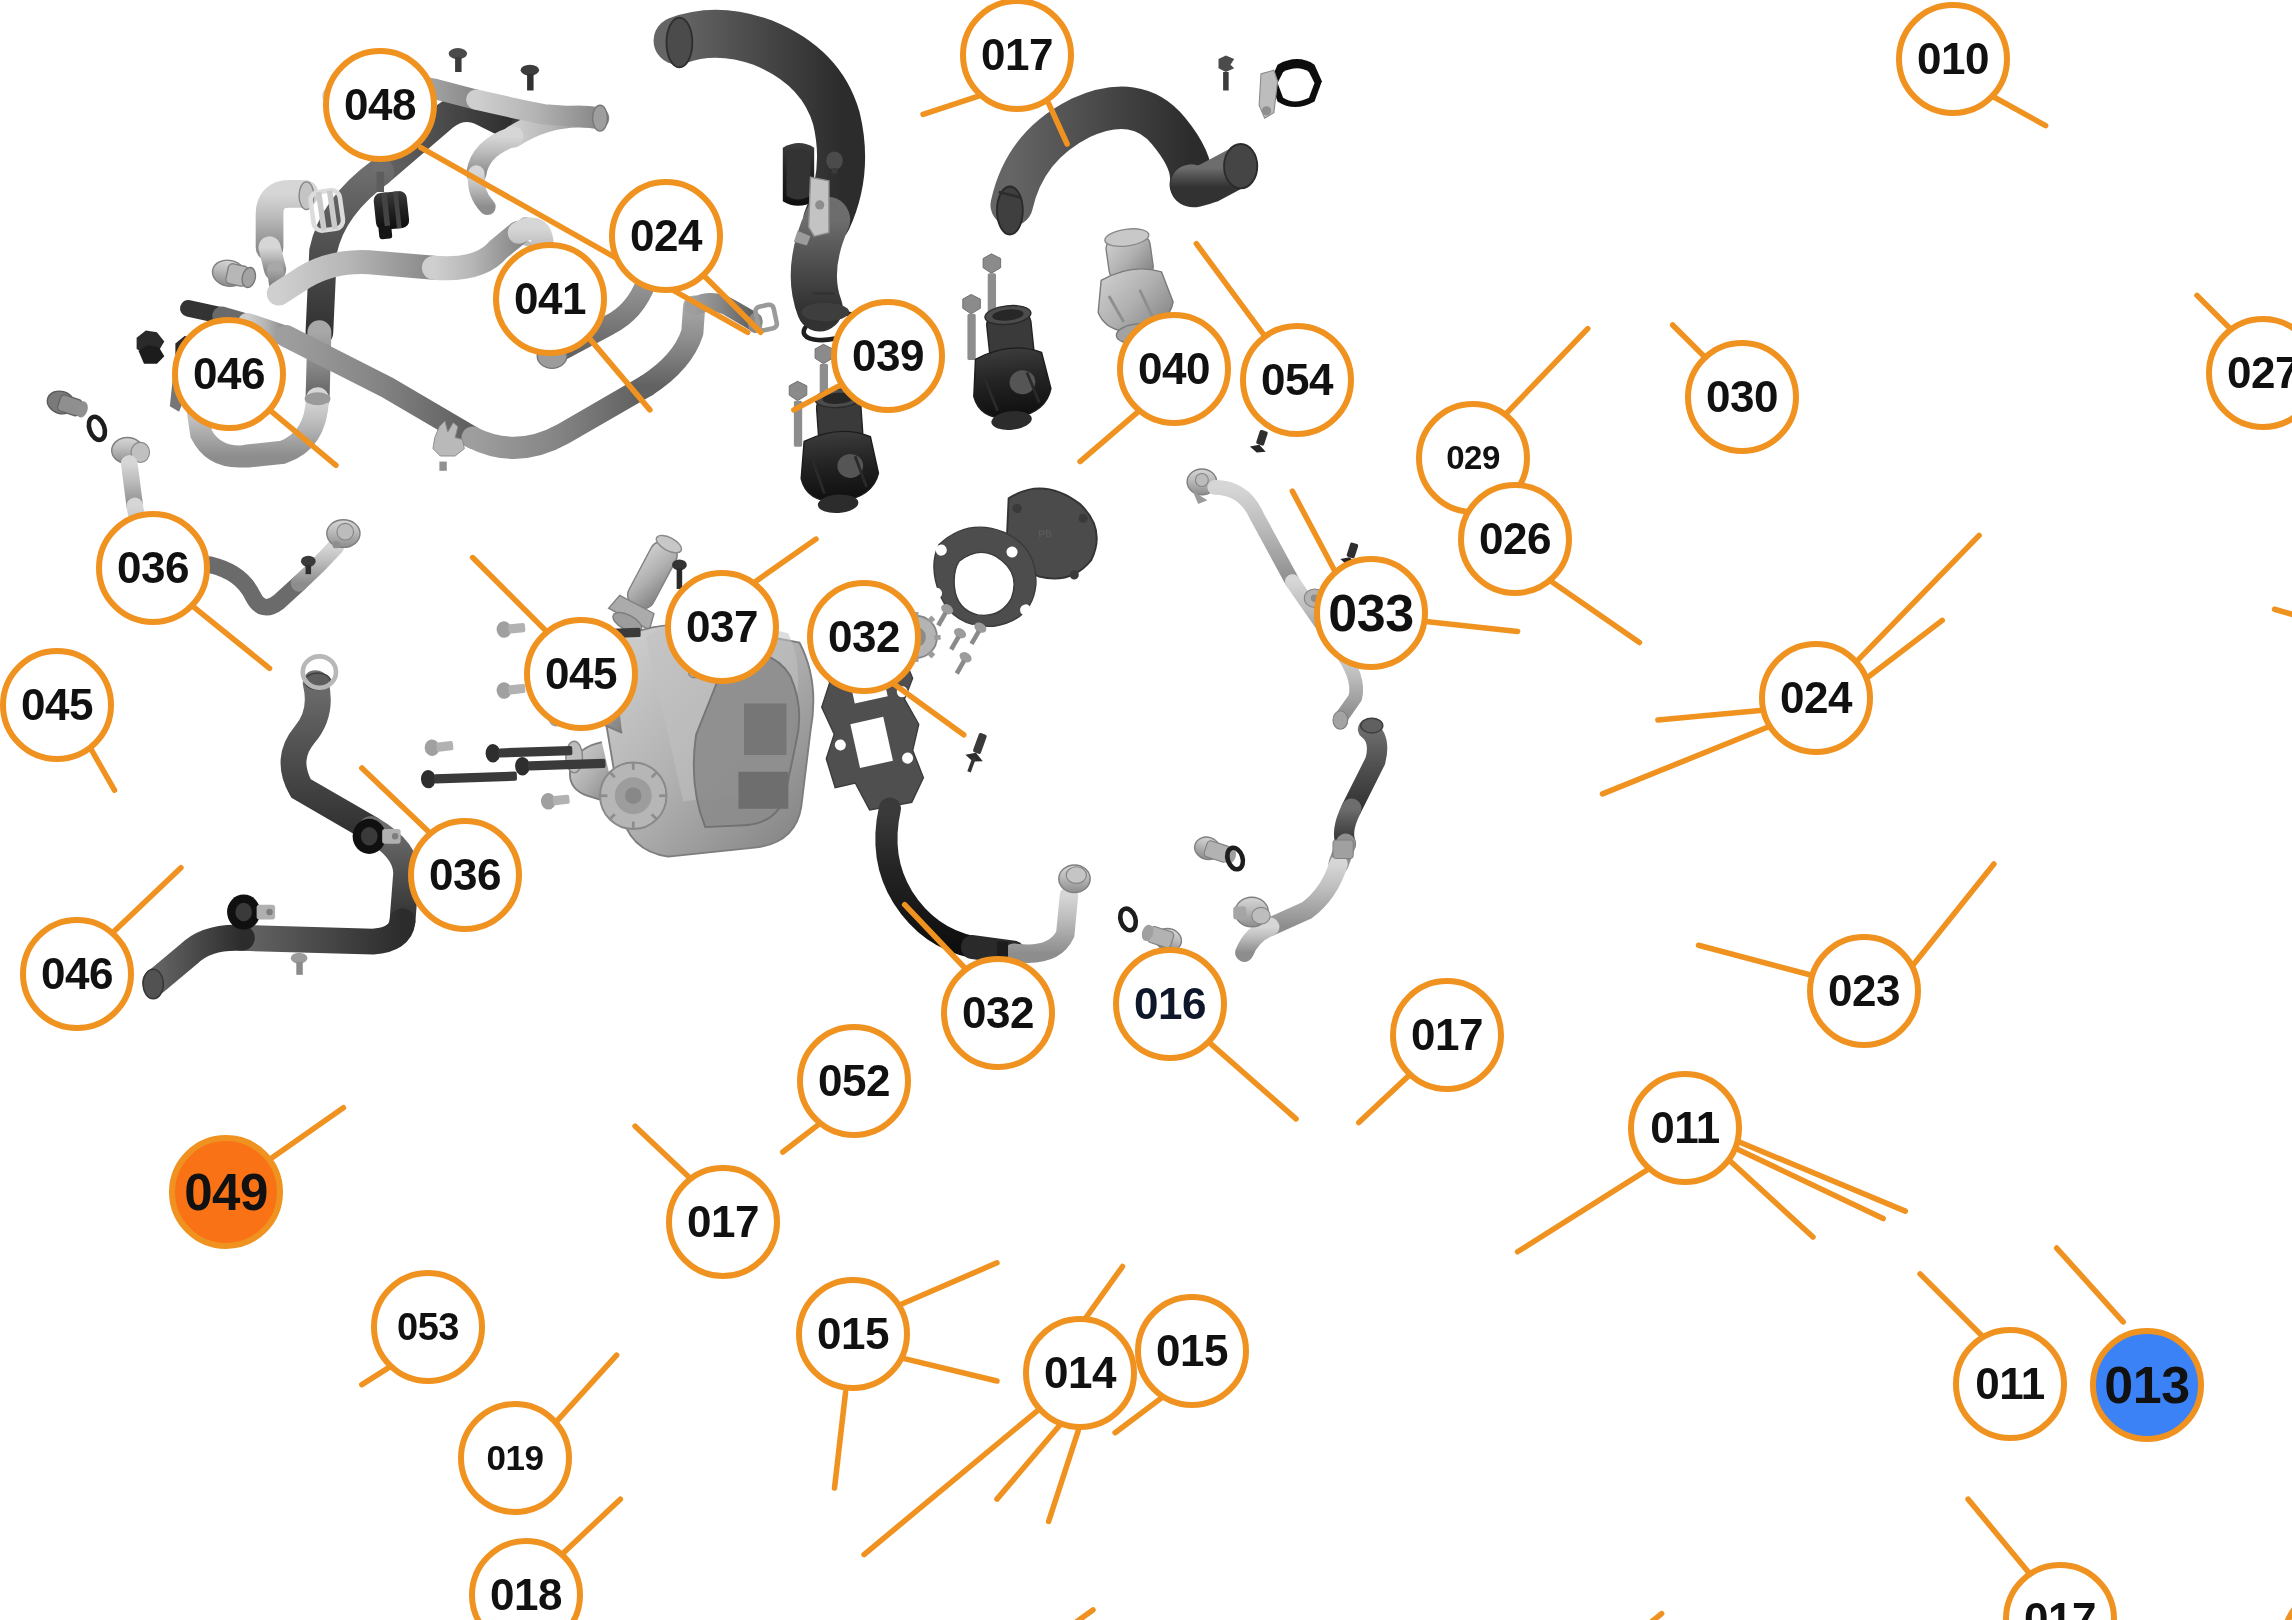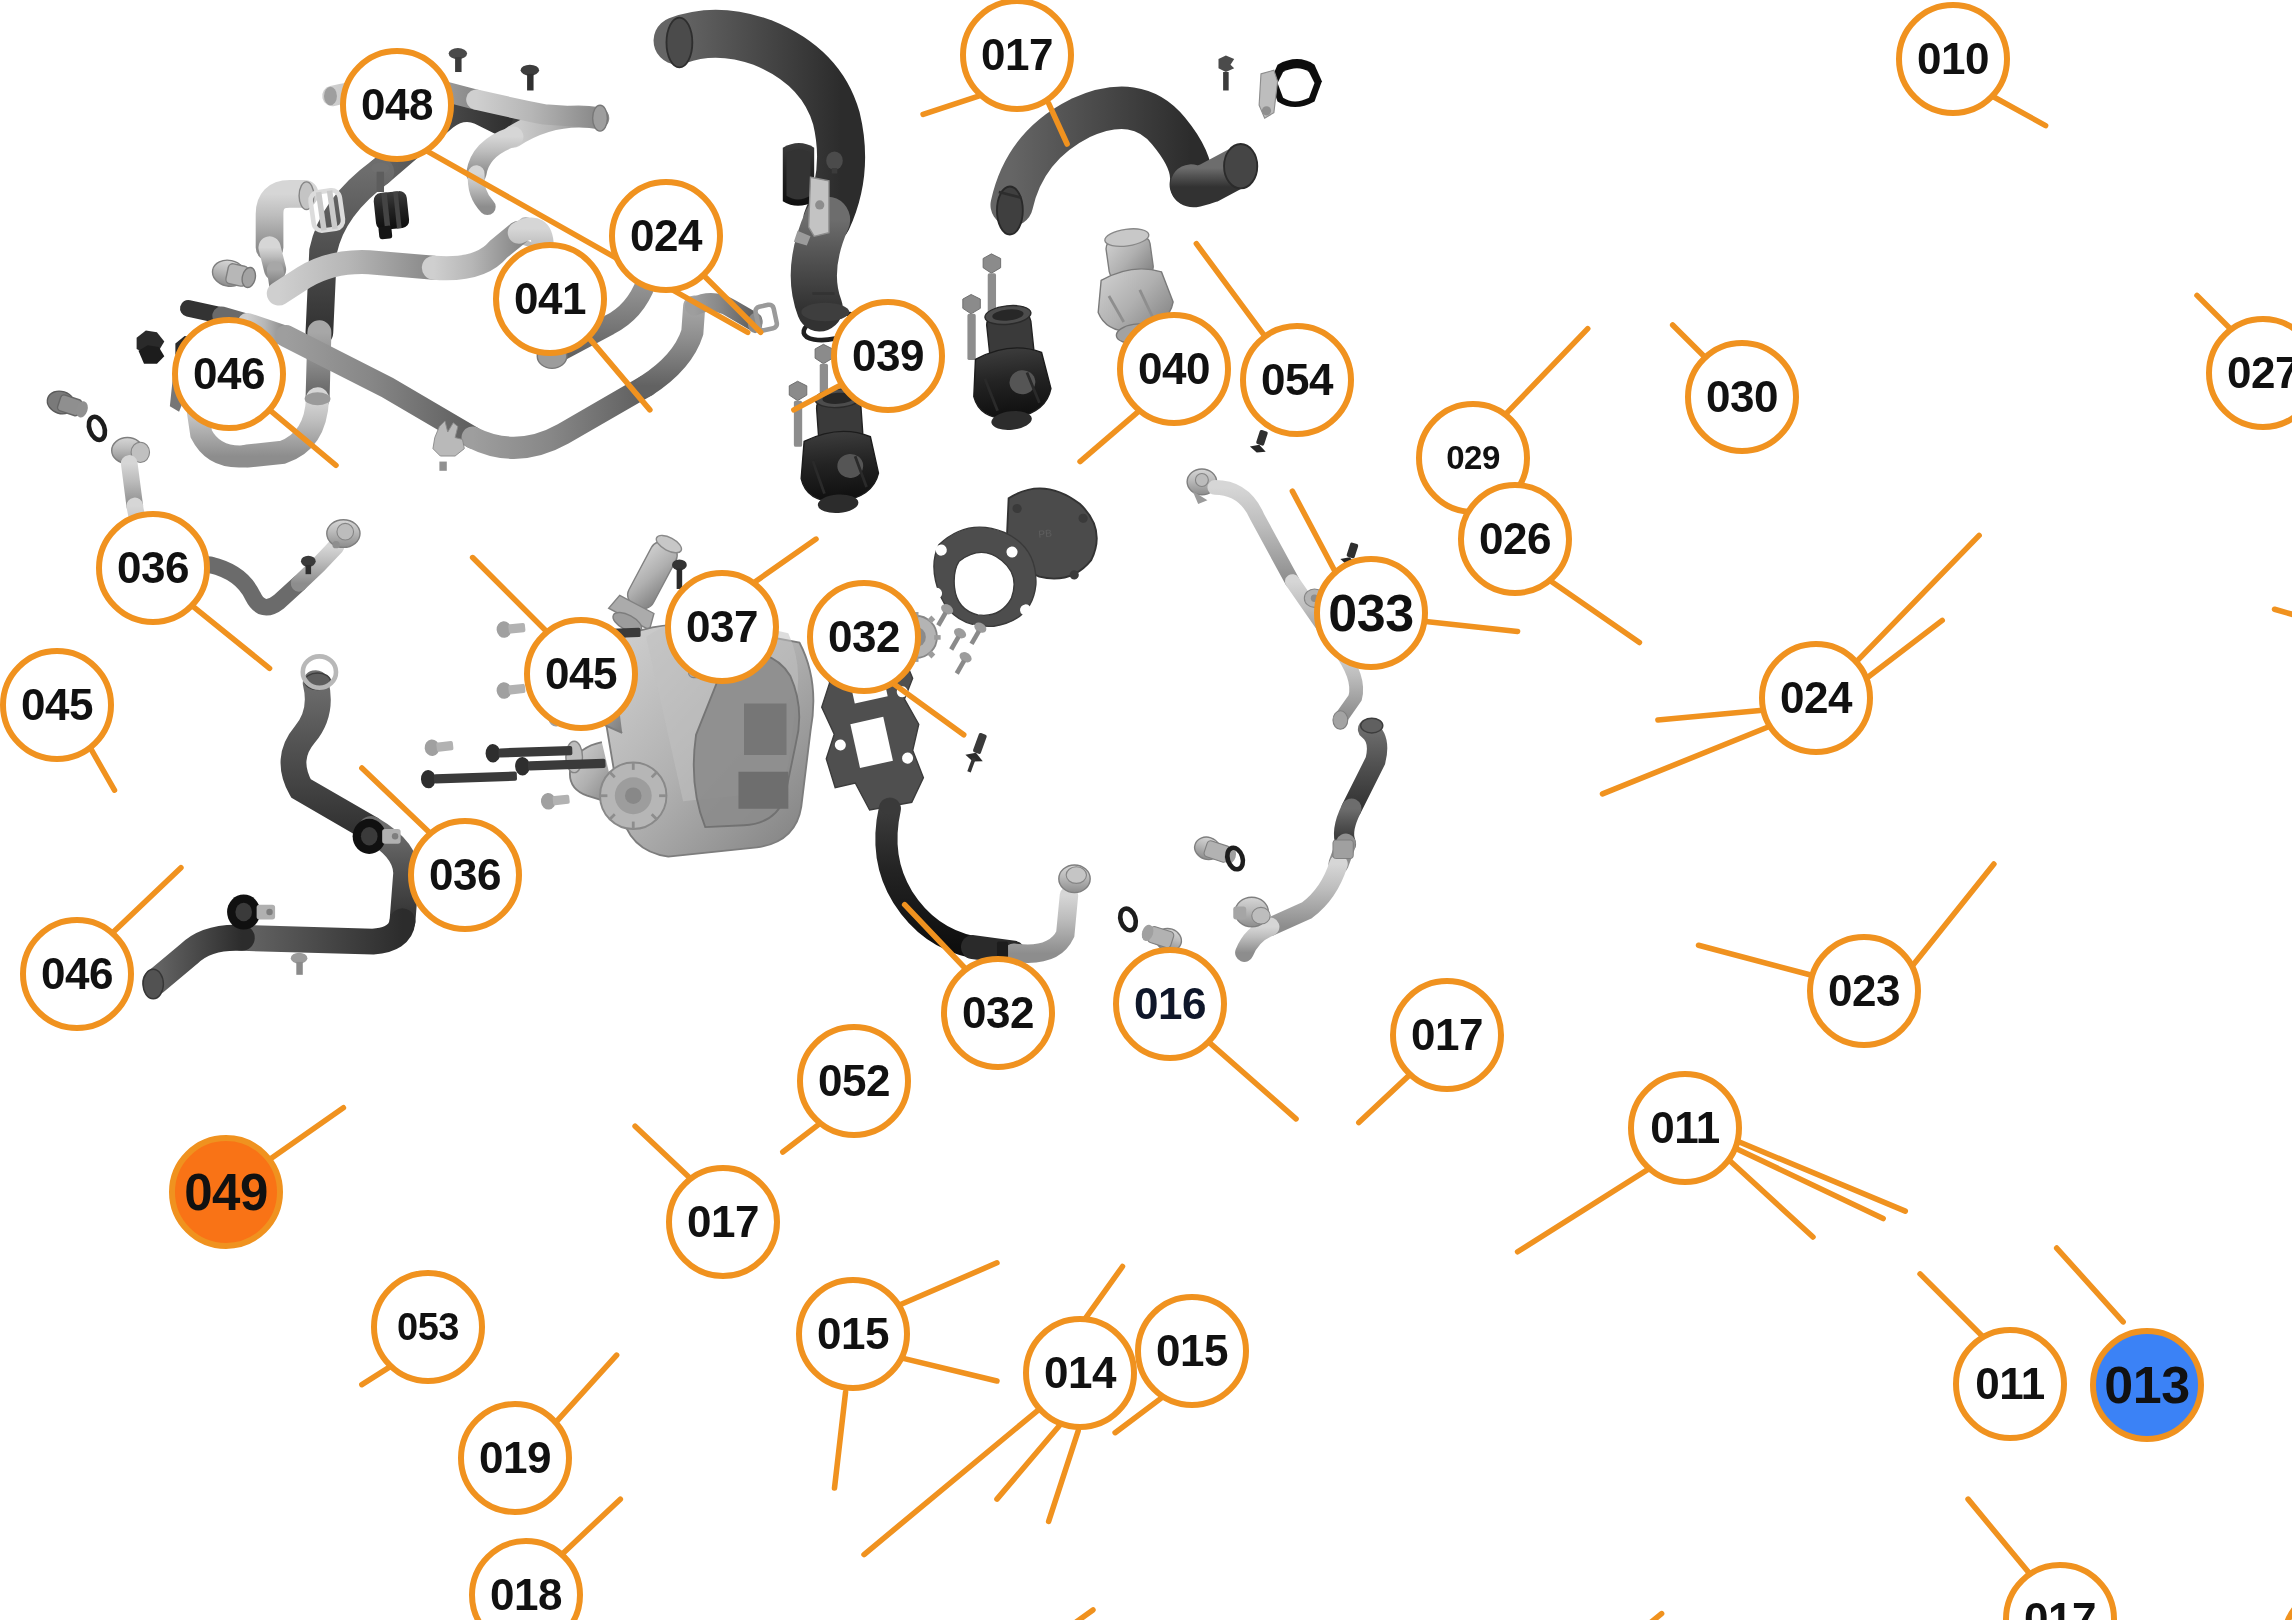--- a/index.html
+++ b/index.html
@@ -623,21 +623,21 @@
       <line x1="856" y1="2032" x2="912" y2="1924" stroke="#F0921F" stroke-width="6" stroke-linecap="round"></line>
       <line x1="2000" y1="2040" x2="2100" y2="1964" stroke="#F0921F" stroke-width="6" stroke-linecap="round"></line>
       <line x1="2784" y1="1712" x2="2844" y2="1748" stroke="#F0921F" stroke-width="6" stroke-linecap="round"></line>
       <line x1="2568" y1="1804" x2="2612" y2="1828" stroke="#F0921F" stroke-width="6" stroke-linecap="round"></line>
       <line x1="2712" y1="1840" x2="2684" y2="1852" stroke="#F0921F" stroke-width="6" stroke-linecap="round"></line>
       <line x1="2472" y1="1956" x2="2448" y2="1984" stroke="#F0921F" stroke-width="6" stroke-linecap="round"></line>
       <line x1="2576" y1="2092" x2="2536" y2="2048" stroke="#F0921F" stroke-width="6" stroke-linecap="round"></line>
     </svg>
 
   <div id="callouts">
-      <div class="bubble" style="left: 340px; top: 48px; width: 114px; height: 114px; font-size: 44px; border-color: rgb(240, 146, 31); background: rgb(255, 255, 255); color: rgb(17, 17, 17);">048</div>
+      <div class="bubble" style="left: 323px; top: 48px; width: 114px; height: 114px; font-size: 44px; border-color: rgb(240, 146, 31); background: rgb(255, 255, 255); color: rgb(17, 17, 17);">048</div>
       <div class="bubble" style="left: 960px; top: -1.8px; width: 114px; height: 114px; font-size: 44px; border-color: rgb(240, 146, 31); background: rgb(255, 255, 255); color: rgb(17, 17, 17);">017</div>
       <div class="bubble" style="left: 1896px; top: 1.8px; width: 114px; height: 114px; font-size: 44px; border-color: rgb(240, 146, 31); background: rgb(255, 255, 255); color: rgb(17, 17, 17);">010</div>
       <div class="bubble" style="left: 609px; top: 179px; width: 114px; height: 114px; font-size: 44px; border-color: rgb(240, 146, 31); background: rgb(255, 255, 255); color: rgb(17, 17, 17);">024</div>
       <div class="bubble" style="left: 493px; top: 242px; width: 114px; height: 114px; font-size: 44px; border-color: rgb(240, 146, 31); background: rgb(255, 255, 255); color: rgb(17, 17, 17);">041</div>
       <div class="bubble" style="left: 831px; top: 299px; width: 114px; height: 114px; font-size: 44px; border-color: rgb(240, 146, 31); background: rgb(255, 255, 255); color: rgb(17, 17, 17);">039</div>
       <div class="bubble" style="left: 1240px; top: 323px; width: 114px; height: 114px; font-size: 44px; border-color: rgb(240, 146, 31); background: rgb(255, 255, 255); color: rgb(17, 17, 17);">054</div>
       <div class="bubble" style="left: 1117px; top: 312px; width: 114px; height: 114px; font-size: 44px; border-color: rgb(240, 146, 31); background: rgb(255, 255, 255); color: rgb(17, 17, 17);">040</div>
       <div class="bubble" style="left: 1416px; top: 401px; width: 114px; height: 114px; font-size: 33px; border-color: rgb(240, 146, 31); background: rgb(255, 255, 255); color: rgb(17, 17, 17);">029</div>
       <div class="bubble" style="left: 1685px; top: 340px; width: 114px; height: 114px; font-size: 44px; border-color: rgb(240, 146, 31); background: rgb(255, 255, 255); color: rgb(17, 17, 17);">030</div>
       <div class="bubble" style="left: 172px; top: 317px; width: 114px; height: 114px; font-size: 44px; border-color: rgb(240, 146, 31); background: rgb(255, 255, 255); color: rgb(17, 17, 17);">046</div>
@@ -656,21 +656,21 @@
       <div class="bubble" style="left: 1113px; top: 947px; width: 114px; height: 114px; font-size: 44px; border-color: rgb(240, 146, 31); background: rgb(255, 255, 255); color: #0f172a;">016</div>
       <div class="bubble" style="left: 1390px; top: 978px; width: 114px; height: 114px; font-size: 44px; border-color: rgb(240, 146, 31); background: rgb(255, 255, 255); color: rgb(17, 17, 17);">017</div>
       <div class="bubble" style="left: 797px; top: 1024px; width: 114px; height: 114px; font-size: 44px; border-color: rgb(240, 146, 31); background: rgb(255, 255, 255); color: rgb(17, 17, 17);">052</div>
       <div class="bubble" style="left: 941px; top: 956px; width: 114px; height: 114px; font-size: 44px; border-color: rgb(240, 146, 31); background: rgb(255, 255, 255); color: rgb(17, 17, 17);">032</div>
       <div class="bubble" style="left: 1628px; top: 1071px; width: 114px; height: 114px; font-size: 44px; border-color: rgb(240, 146, 31); background: rgb(255, 255, 255); color: rgb(17, 17, 17);">011</div>
       <div class="bubble" style="left: 2090px; top: 1328px; width: 114px; height: 114px; font-size: 52px; border-color: rgb(240, 146, 31); background: #3b82f6; color: rgb(17, 17, 17);">013</div>
       <div class="bubble" style="left: 1953px; top: 1327px; width: 114px; height: 114px; font-size: 44px; border-color: rgb(240, 146, 31); background: rgb(255, 255, 255); color: rgb(17, 17, 17);">011</div>
       <div class="bubble" style="left: 169px; top: 1135px; width: 114px; height: 114px; font-size: 51px; border-color: rgb(240, 146, 31); background: #f97316; color: rgb(17, 17, 17);">049</div>
       <div class="bubble" style="left: 666px; top: 1165px; width: 114px; height: 114px; font-size: 44px; border-color: rgb(240, 146, 31); background: rgb(255, 255, 255); color: rgb(17, 17, 17);">017</div>
       <div class="bubble" style="left: 371px; top: 1270px; width: 114px; height: 114px; font-size: 38px; border-color: rgb(240, 146, 31); background: rgb(255, 255, 255); color: rgb(17, 17, 17);">053</div>
-      <div class="bubble" style="left: 458px; top: 1401px; width: 114px; height: 114px; font-size: 44px; border-color: rgb(240, 146, 31); background: rgb(255, 255, 255); color: rgb(17, 17, 17);">019</div>
+      <div class="bubble" style="left: 458px; top: 1401px; width: 114px; height: 114px; font-size: 35px; border-color: rgb(240, 146, 31); background: rgb(255, 255, 255); color: rgb(17, 17, 17);">019</div>
       <div class="bubble" style="left: 796px; top: 1277px; width: 114px; height: 114px; font-size: 44px; border-color: rgb(240, 146, 31); background: rgb(255, 255, 255); color: rgb(17, 17, 17);">015</div>
       <div class="bubble" style="left: 1023px; top: 1316px; width: 114px; height: 114px; font-size: 44px; border-color: rgb(240, 146, 31); background: rgb(255, 255, 255); color: rgb(17, 17, 17);">014</div>
       <div class="bubble" style="left: 1135px; top: 1294px; width: 114px; height: 114px; font-size: 44px; border-color: rgb(240, 146, 31); background: rgb(255, 255, 255); color: rgb(17, 17, 17);">015</div>
       <div class="bubble" style="left: 469px; top: 1538px; width: 114px; height: 114px; font-size: 44px; border-color: rgb(240, 146, 31); background: rgb(255, 255, 255); color: rgb(17, 17, 17);">018</div>
       <div class="bubble" style="left: 2003px; top: 1562px; width: 114px; height: 114px; font-size: 44px; border-color: rgb(240, 146, 31); background: rgb(255, 255, 255); color: rgb(17, 17, 17);">017</div>
       <div class="bubble" style="left: 2281px; top: 1584px; width: 114px; height: 114px; font-size: 44px; border-color: rgb(240, 146, 31); background: rgb(255, 255, 255); color: rgb(17, 17, 17);">045</div>
     </div>
 
 </div>
 

